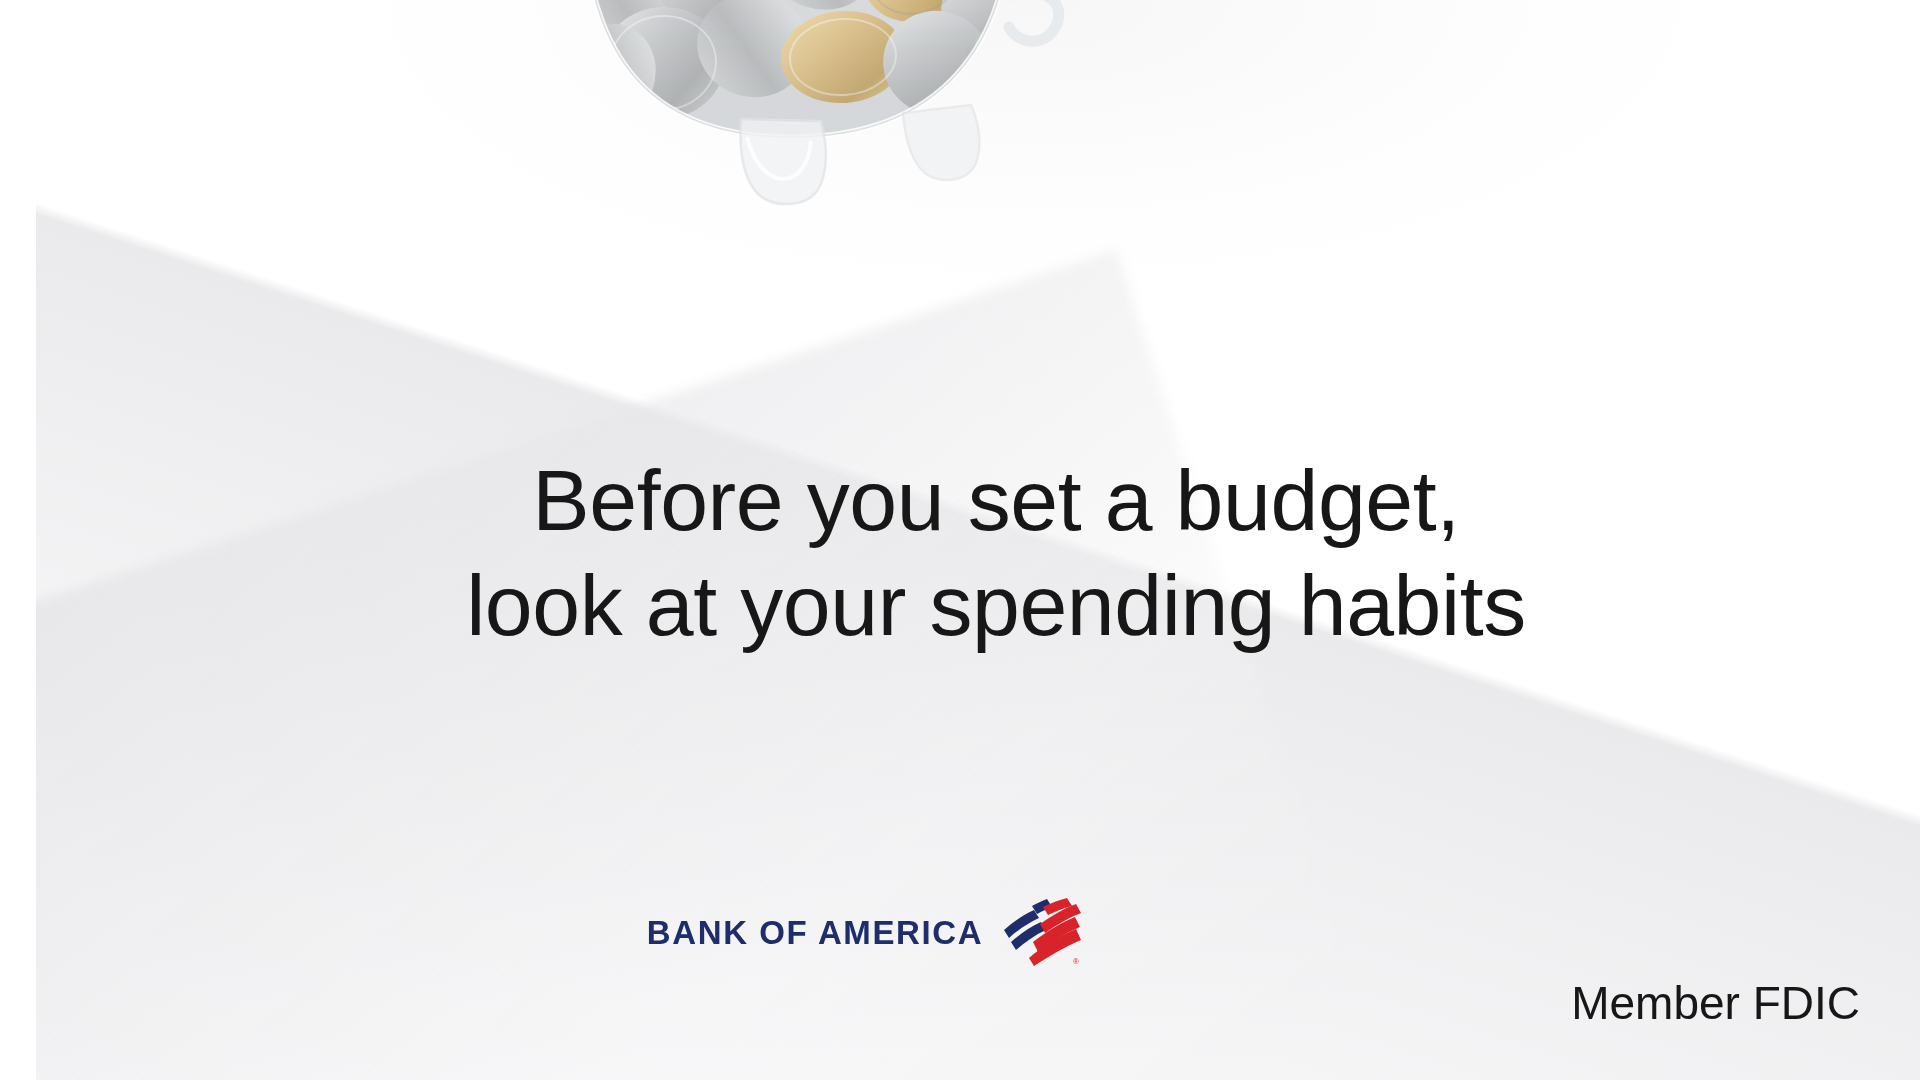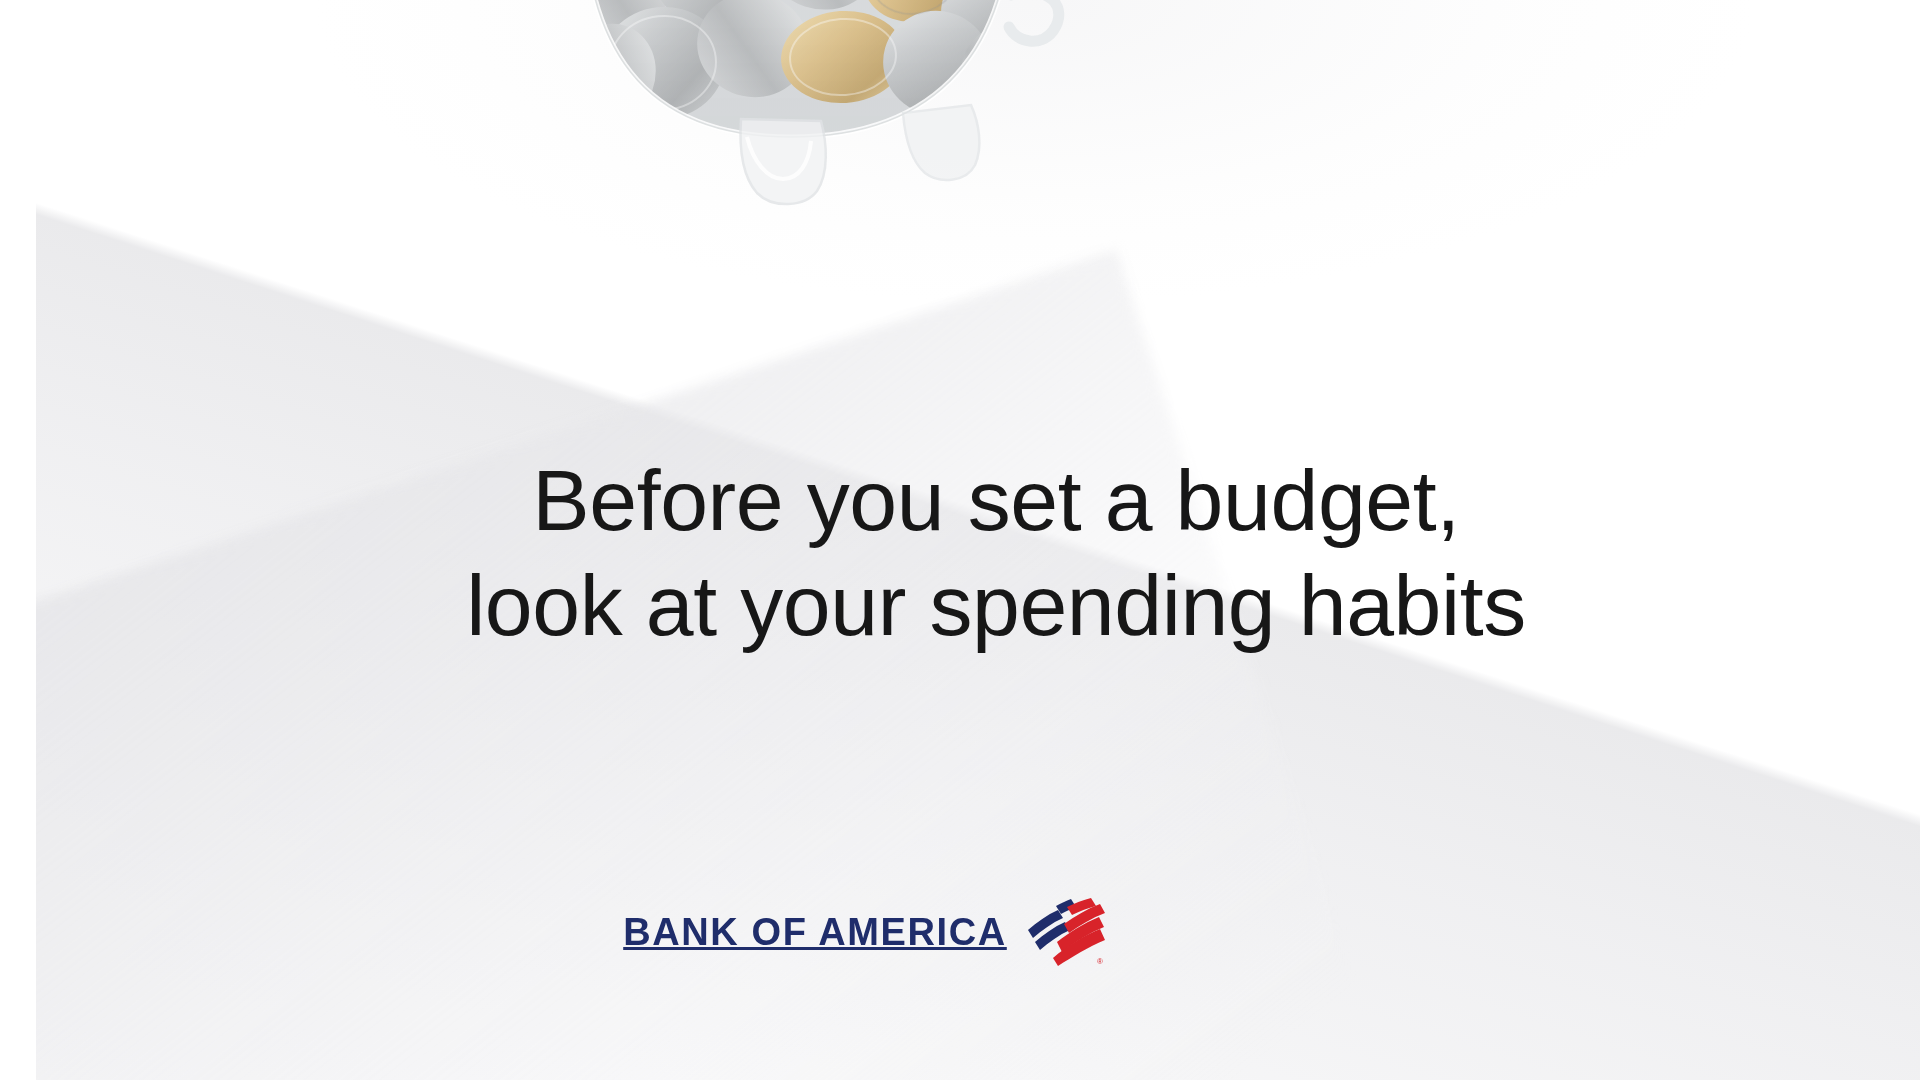--- a/index.html
+++ b/index.html
@@ -100,26 +100,25 @@
   }
   .brand-inner {
     display: flex;
     align-items: center;
     gap: 16px;
     transform: translateX(-130px);
   }
   .brand-wordmark {
     font-family: "Liberation Sans", sans-serif;
     font-weight: bold;
-    font-size: 38px;
+    font-size: 33px;
     letter-spacing: 1.6px;
     color: #1f2d6b;
     line-height: 1;
     white-space: nowrap;
-    text-decoration: underline;
   }
   .brand-flag { width: 86px; height: 68px; display: block; }
   .brand-flag svg { display: block; width: 100%; height: 100%; }
 
   
   .fdic {
     position: absolute;
     right: 96px;
     top: 976px;
     font-family: "Liberation Sans", sans-serif;
@@ -266,14 +265,15 @@
             <path d="M41,26 C52,18 64,11 77,6 L82,15 C69,20 57,27 46,35 Z"></path>
             <path d="M34,44 C47,34 61,25 76,19 L81,29 C66,35 52,44 39,54 Z"></path>
             <path d="M30,60 C44,48 60,38 77,31 L82,42 C65,49 49,59 35,68 Z"></path>
           </g>
           <text x="74" y="66" font-family="Liberation Sans, sans-serif" font-size="8" fill="#d8232a">®</text>
         </svg>
       </div>
     </div>
   </div>
 
+  <div class="fdic">Member FDIC</div>
 
 </div>
 
 </body></html>

